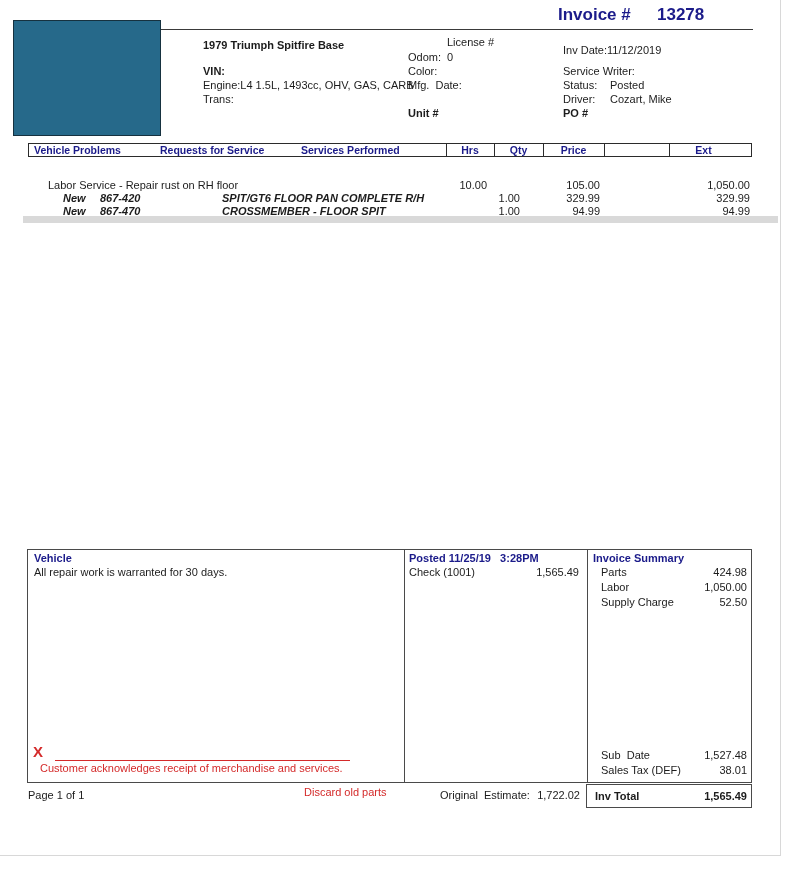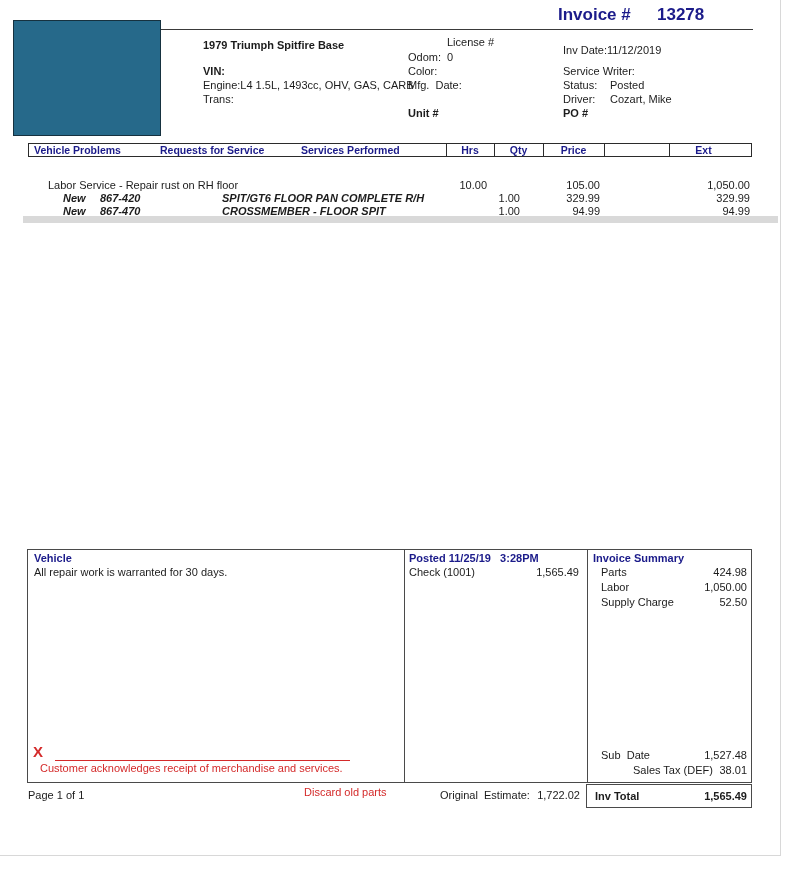--- a/index.html
+++ b/index.html
@@ -114,21 +114,21 @@
     <div class="abs t11 b navy" style="left:565px;top:2px;">Invoice Summary</div>
     <div class="abs t11" style="left:573px;top:16px;">Parts</div>
     <div class="abs t11 right" style="left:619px;top:16px;width:100px;">424.98</div>
     <div class="abs t11" style="left:573px;top:31px;">Labor</div>
     <div class="abs t11 right" style="left:619px;top:31px;width:100px;">1,050.00</div>
     <div class="abs t11" style="left:573px;top:46px;">Supply Charge</div>
     <div class="abs t11 right" style="left:619px;top:46px;width:100px;">52.50</div>
 
     <div class="abs t11 pre" style="left:573px;top:199px;">Sub  Date</div>
     <div class="abs t11 right" style="left:619px;top:199px;width:100px;">1,527.48</div>
-    <div class="abs t11" style="left:605px;top:214px;text-align:center;">Sales Tax (DEF)</div>
+    <div class="abs t11" style="left:573px;top:214px;text-align:center;">Sales Tax (DEF)</div>
     <div class="abs t11 right" style="left:619px;top:214px;width:100px;">38.01</div>
   </div>
 
   <div class="abs b red" style="left:33px;top:743px;font-size:15px;line-height:17px;">X</div>
   <div class="sigline"></div>
   <div class="abs t7 red" style="left:40px;top:764px;">Customer acknowledges receipt of merchandise and services.</div>
 
   <div class="invtotal">
     <div class="abs t12 b" style="left:8px;top:4px;">Inv Total</div>
     <div class="abs t11 b right" style="left:56px;top:5px;width:104px;">1,565.49</div>

